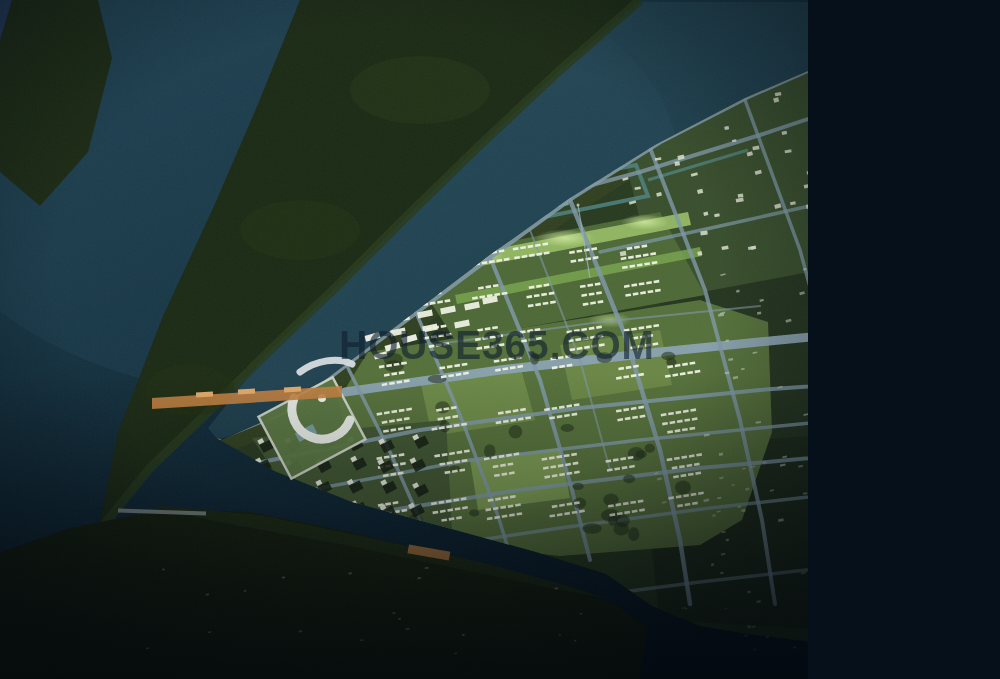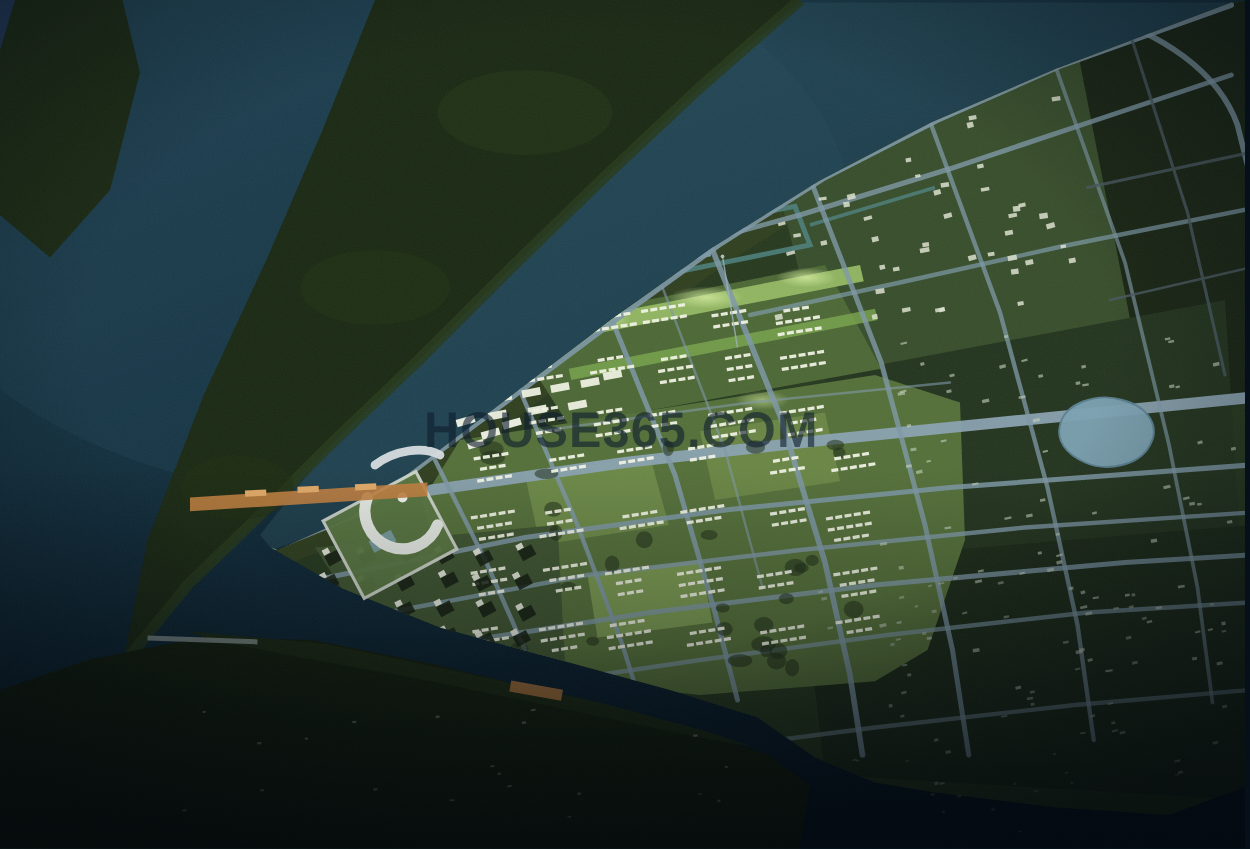--- a/index.html
+++ b/index.html
@@ -8,21 +8,21 @@
     --c-peninsula:#273a1f; --c-shore_trees:#32411f;
     --c-block_bright:#55703a; --c-block_mid:#4d6836; --c-lawn:#6f8c49;
     --c-park_strip:#93b964; --c-park_glow:#d8efa4;
     --c-road_light:#7e98a6; --c-road_main:#8aa2b0; --c-road_dark:#4a5a62;
     --c-building_white:#f0f2e4; --c-building_dim:#c6cfbe;
     --c-civic_white:#e4e8e2; --c-axis_orange:#c08040; --c-axis_bright:#e2aa68;
     --c-lake:#7da2b2; --c-canal:#4f8280; --c-island:#1c2a14; --c-island_field:#b07840;
     --c-watermark:rgba(16,30,46,0.62);
   }
   html,body{margin:0;padding:0;background:#05101a;}
-  .stage{position:relative;width:996px;height:679px;overflow:hidden;background:var(--c-water_deep);
+  .stage{position:relative;width:808px;height:679px;overflow:hidden;background:var(--c-water_deep);
          font-family:"Liberation Sans", sans-serif;}
   .stage svg{position:absolute;left:0;top:0;}
   .watermark{position:absolute;left:497px;top:345px;transform:translate(-50%,-50%) scaleX(.97);
     font-weight:bold;font-size:40px;letter-spacing:1px;color:var(--c-watermark);
     white-space:nowrap;user-select:none;font-family:"Liberation Sans",sans-serif;}
   .vignette{position:absolute;inset:0;pointer-events:none;
     background:
       linear-gradient(to bottom, rgba(0,0,0,0) 55%, rgba(0,4,9,.55) 100%),
       radial-gradient(ellipse 75% 65% at 48% 40%, rgba(0,0,0,0) 55%, rgba(2,8,14,.52) 100%);}
 </style>

